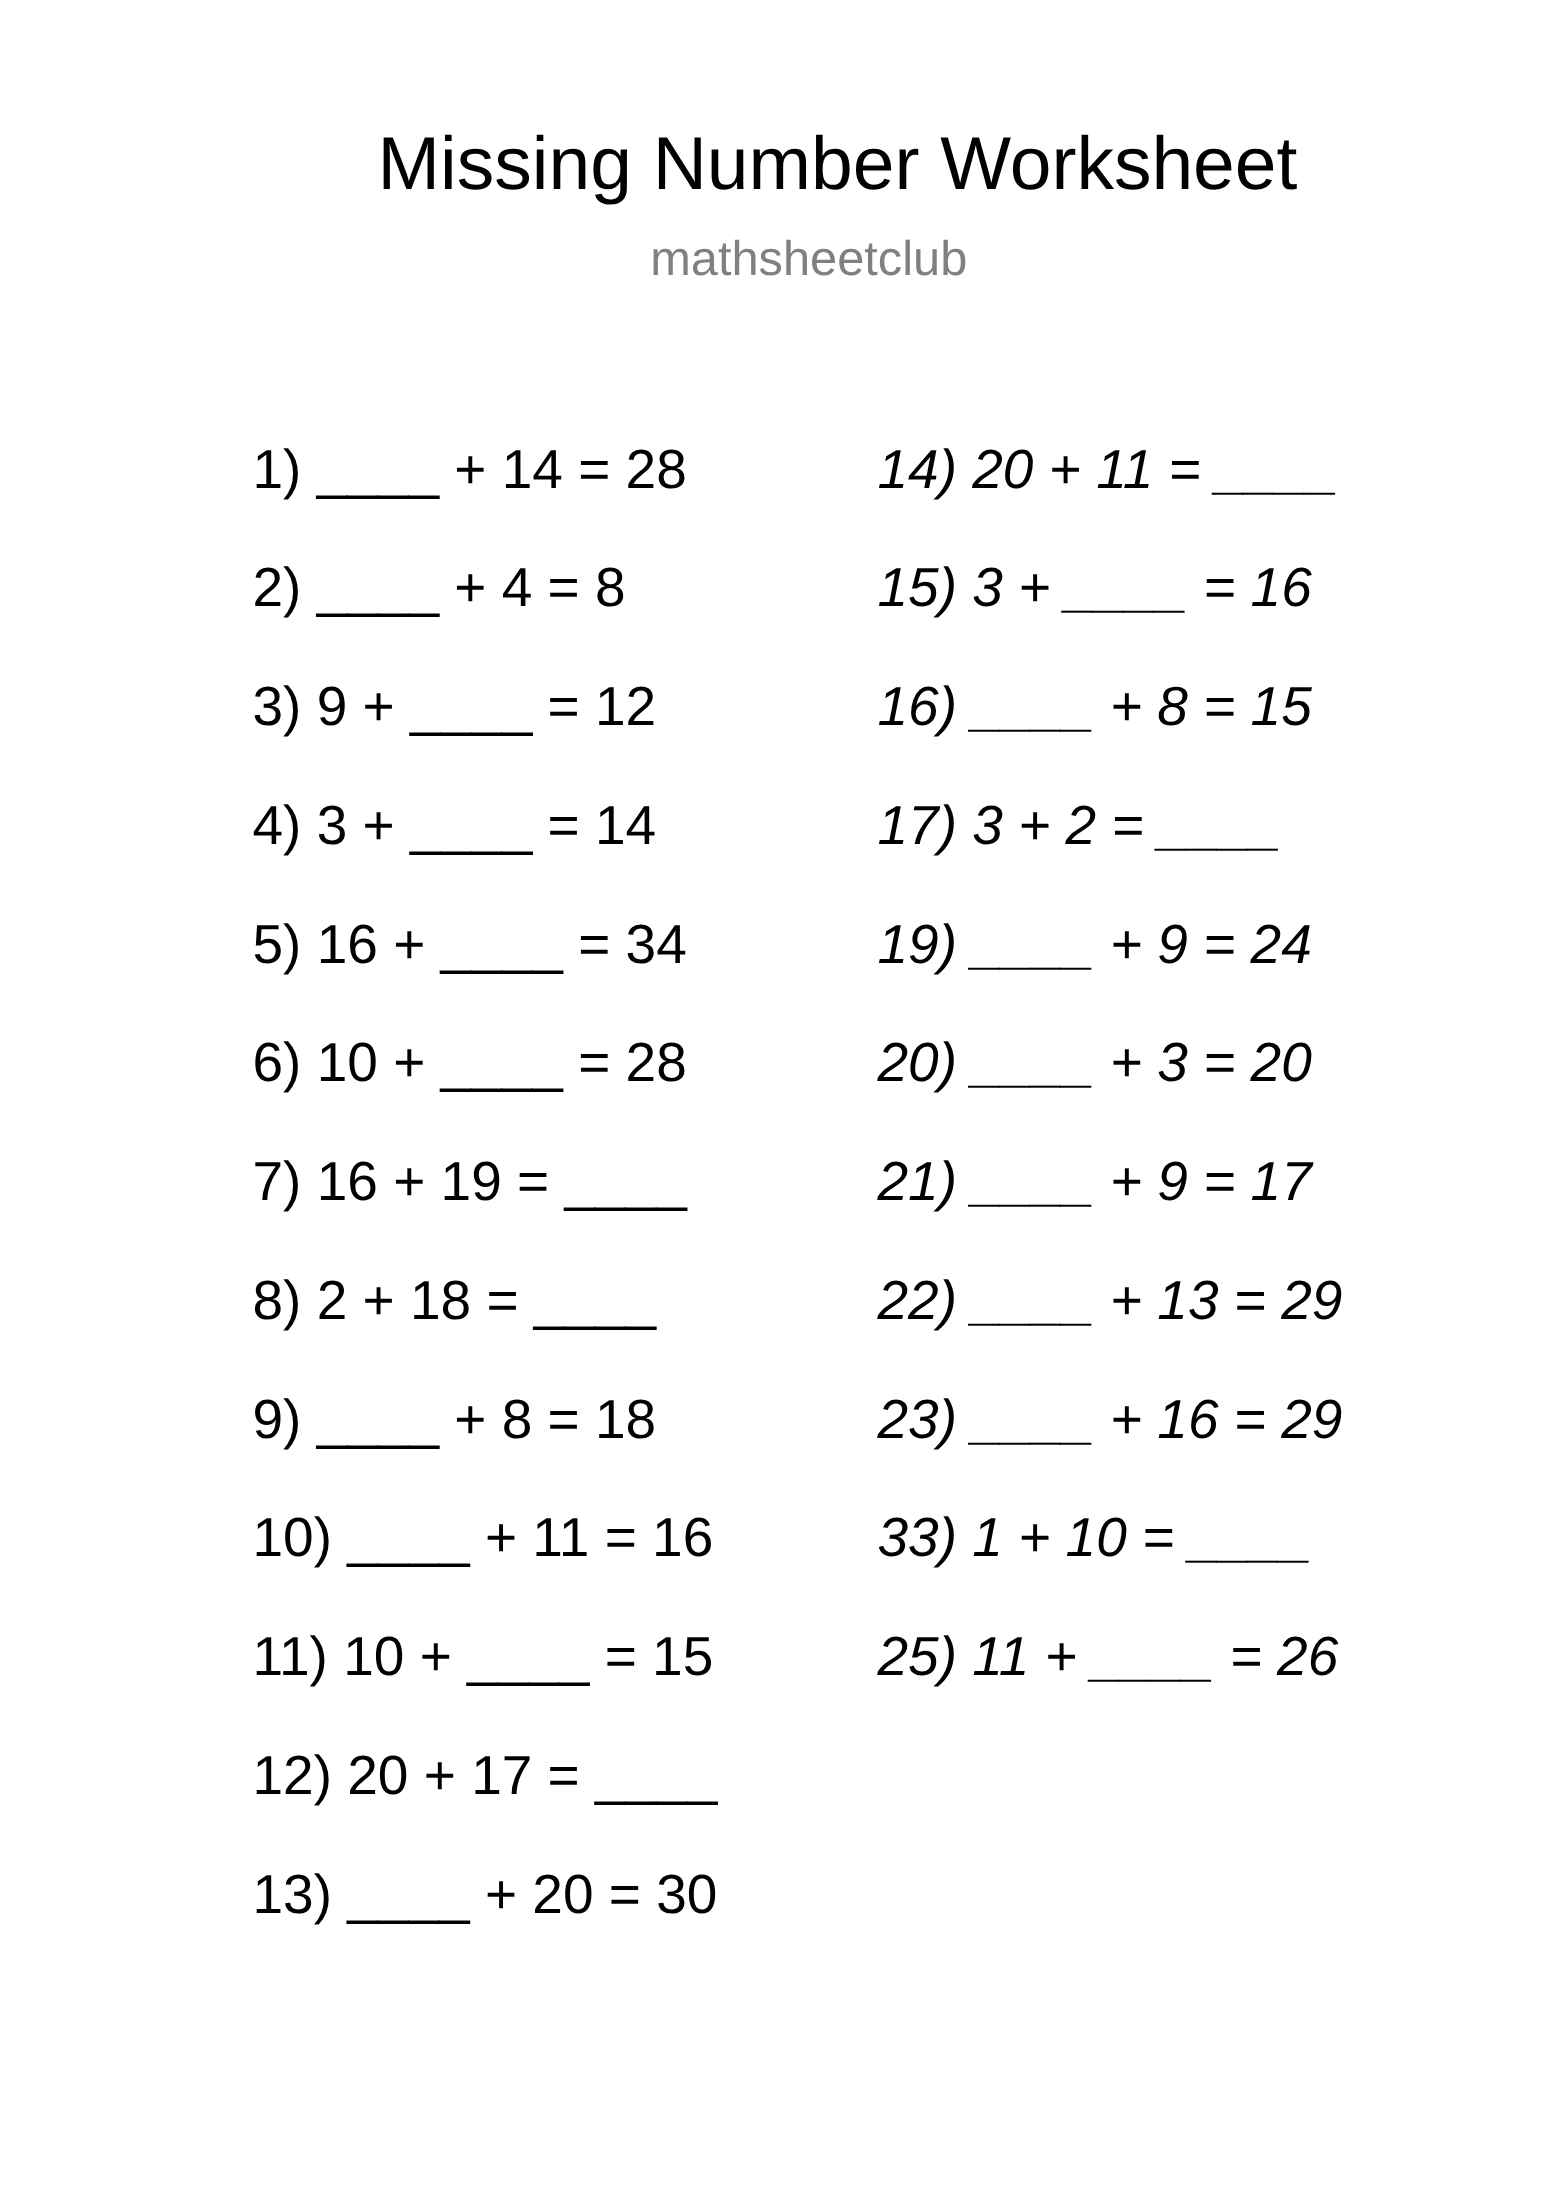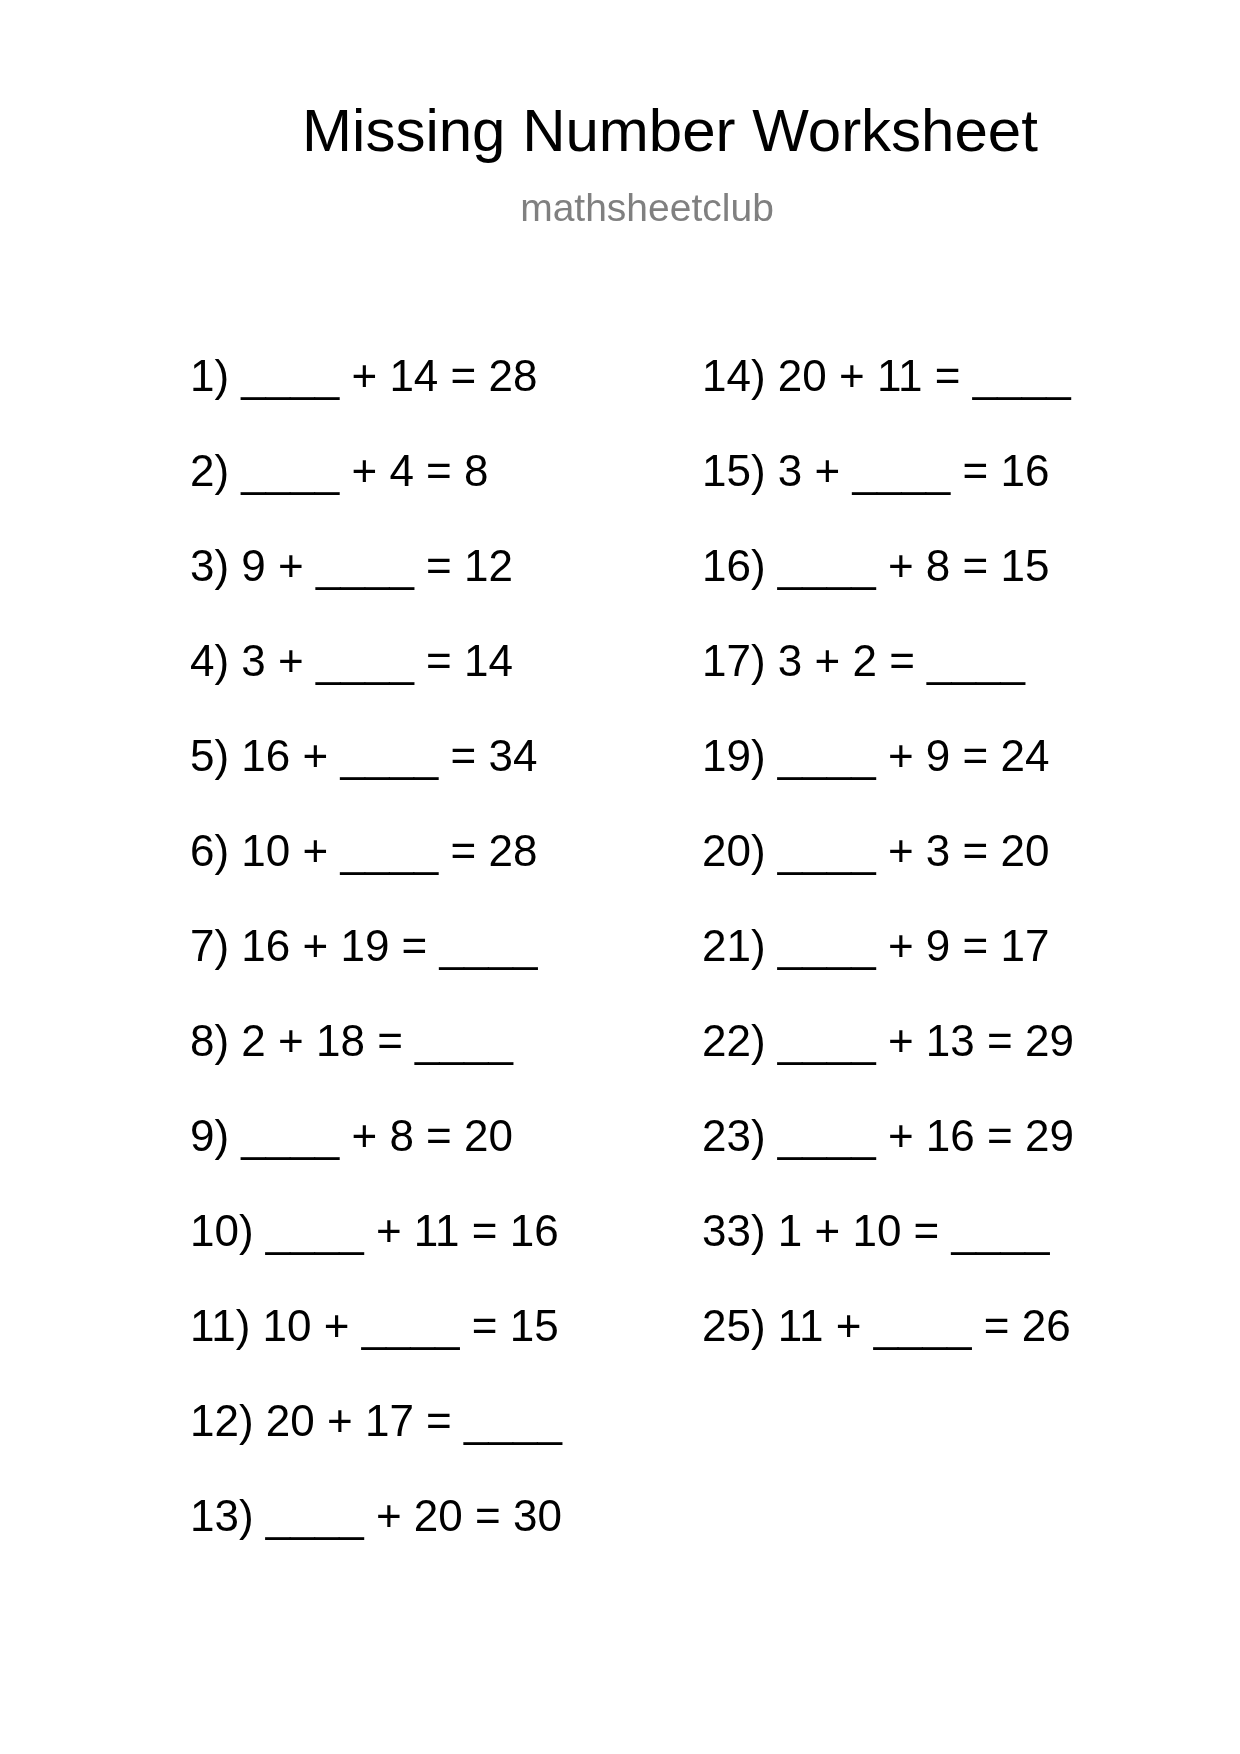--- a/index.html
+++ b/index.html
@@ -36,22 +36,22 @@
       text-align: center;
       font-size: 39px;
       line-height: 46px;
       color: #808080;
       white-space: nowrap;
     }
     .column {
       position: absolute;
       top: 350px;
     }
-    .col-left { left: 190px; }
-    .col-right { left: 702px; }
+    .col-left { left: 202px; }
+    .col-right { left: 702px; font-style: italic; }
     .problem {
       height: 95px;
       font-size: 44px;
       line-height: 52px;
       white-space: pre;
       color: #000000;
     }
   </style>
 </head>
 <body>
@@ -61,21 +61,21 @@
 
 <div class="column col-left">
   <div class="problem">1) ____ + 14 = 28</div>
   <div class="problem">2) ____ + 4 = 8</div>
   <div class="problem">3) 9 + ____ = 12</div>
   <div class="problem">4) 3 + ____ = 14</div>
   <div class="problem">5) 16 + ____ = 34</div>
   <div class="problem">6) 10 + ____ = 28</div>
   <div class="problem">7) 16 + 19 = ____</div>
   <div class="problem">8) 2 + 18 = ____</div>
-  <div class="problem">9) ____ + 8 = 20</div>
+  <div class="problem">9) ____ + 8 = 18</div>
   <div class="problem">10) ____ + 11 = 16</div>
   <div class="problem">11) 10 + ____ = 15</div>
   <div class="problem">12) 20 + 17 = ____</div>
   <div class="problem">13) ____ + 20 = 30</div>
 </div>
 
 <div class="column col-right">
   <div class="problem">14) 20 + 11 = ____</div>
   <div class="problem">15) 3 + ____ = 16</div>
   <div class="problem">16) ____ + 8 = 15</div>

